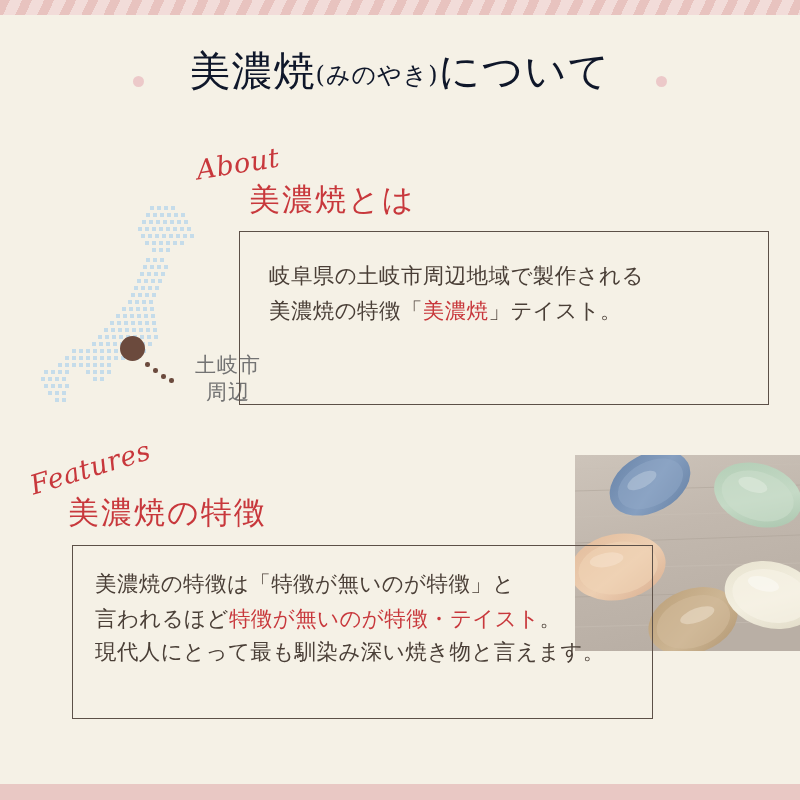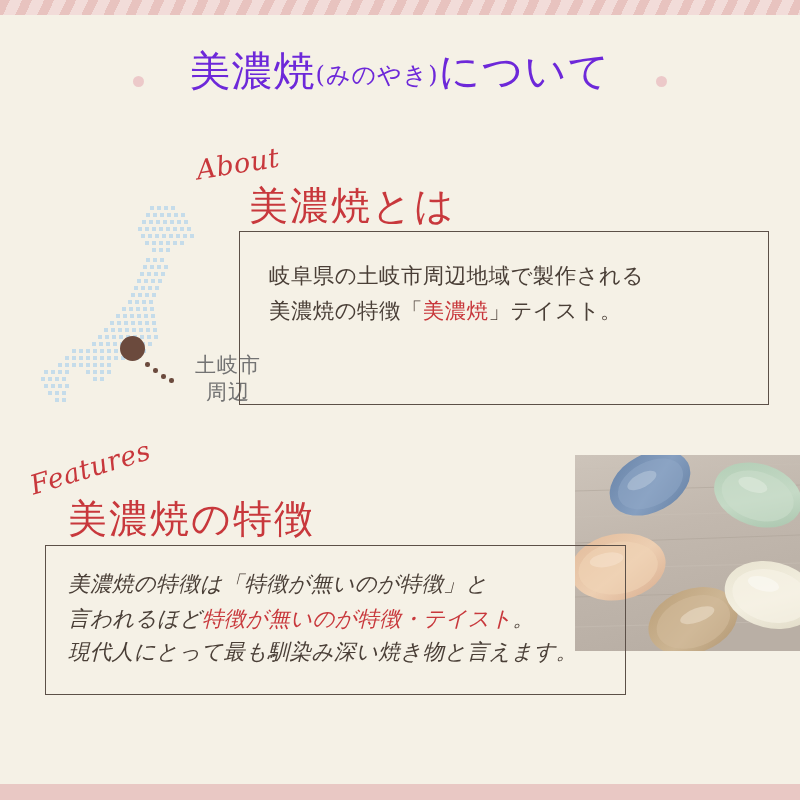--- a/index.html
+++ b/index.html
@@ -51,21 +51,21 @@
   .title-wrap {
     position: absolute;
     top: 48px;
     left: 0;
     width: 800px;
     text-align: center;
   }
   .title-text {
     font-family: "DejaVu Serif", "Liberation Serif", serif;
     font-size: 41px;
-    color: #6d28d9;
+    color: #0f172a;
     letter-spacing: 1px;
     display: inline-block;
     line-height: 1.15;
     font-weight: 500;
   }
   .title-kana {
     font-size: 24px;
     vertical-align: 2px;
   }
   .title-dot {
@@ -97,36 +97,36 @@
     left: 28px;
     top: 452px;
     transform: rotate(-17deg);
   }
 
   
   .section-heading {
     position: absolute;
     font-family: "DejaVu Serif", "Liberation Serif", serif;
     color: #c8383c;
-    font-size: 39px;
+    font-size: 31px;
     letter-spacing: 2px;
     font-weight: 500;
   }
   #about-heading    { left: 249px; top: 179px; }
   #features-heading { left: 68px;  top: 492px; }
 
   
   .text-box {
     position: absolute;
     border: 1px solid #5c5048;
     box-sizing: border-box;
     background: transparent;
   }
   #box-about    { left: 239px; top: 231px; width: 530px; height: 174px; }
-  #box-features { left: 45px;  top: 545px; width: 581px; height: 150px; font-style: italic; }
+  #box-features { left: 72px;  top: 545px; width: 581px; height: 174px; }
 
   .para {
     font-family: "DejaVu Serif", "Liberation Serif", serif;
     font-size: 21.5px;
     line-height: 1.62;
     color: #4a3f37;
     letter-spacing: 0.4px;
     white-space: nowrap;
   }
   #box-about .para    { position: absolute; left: 29px; }

